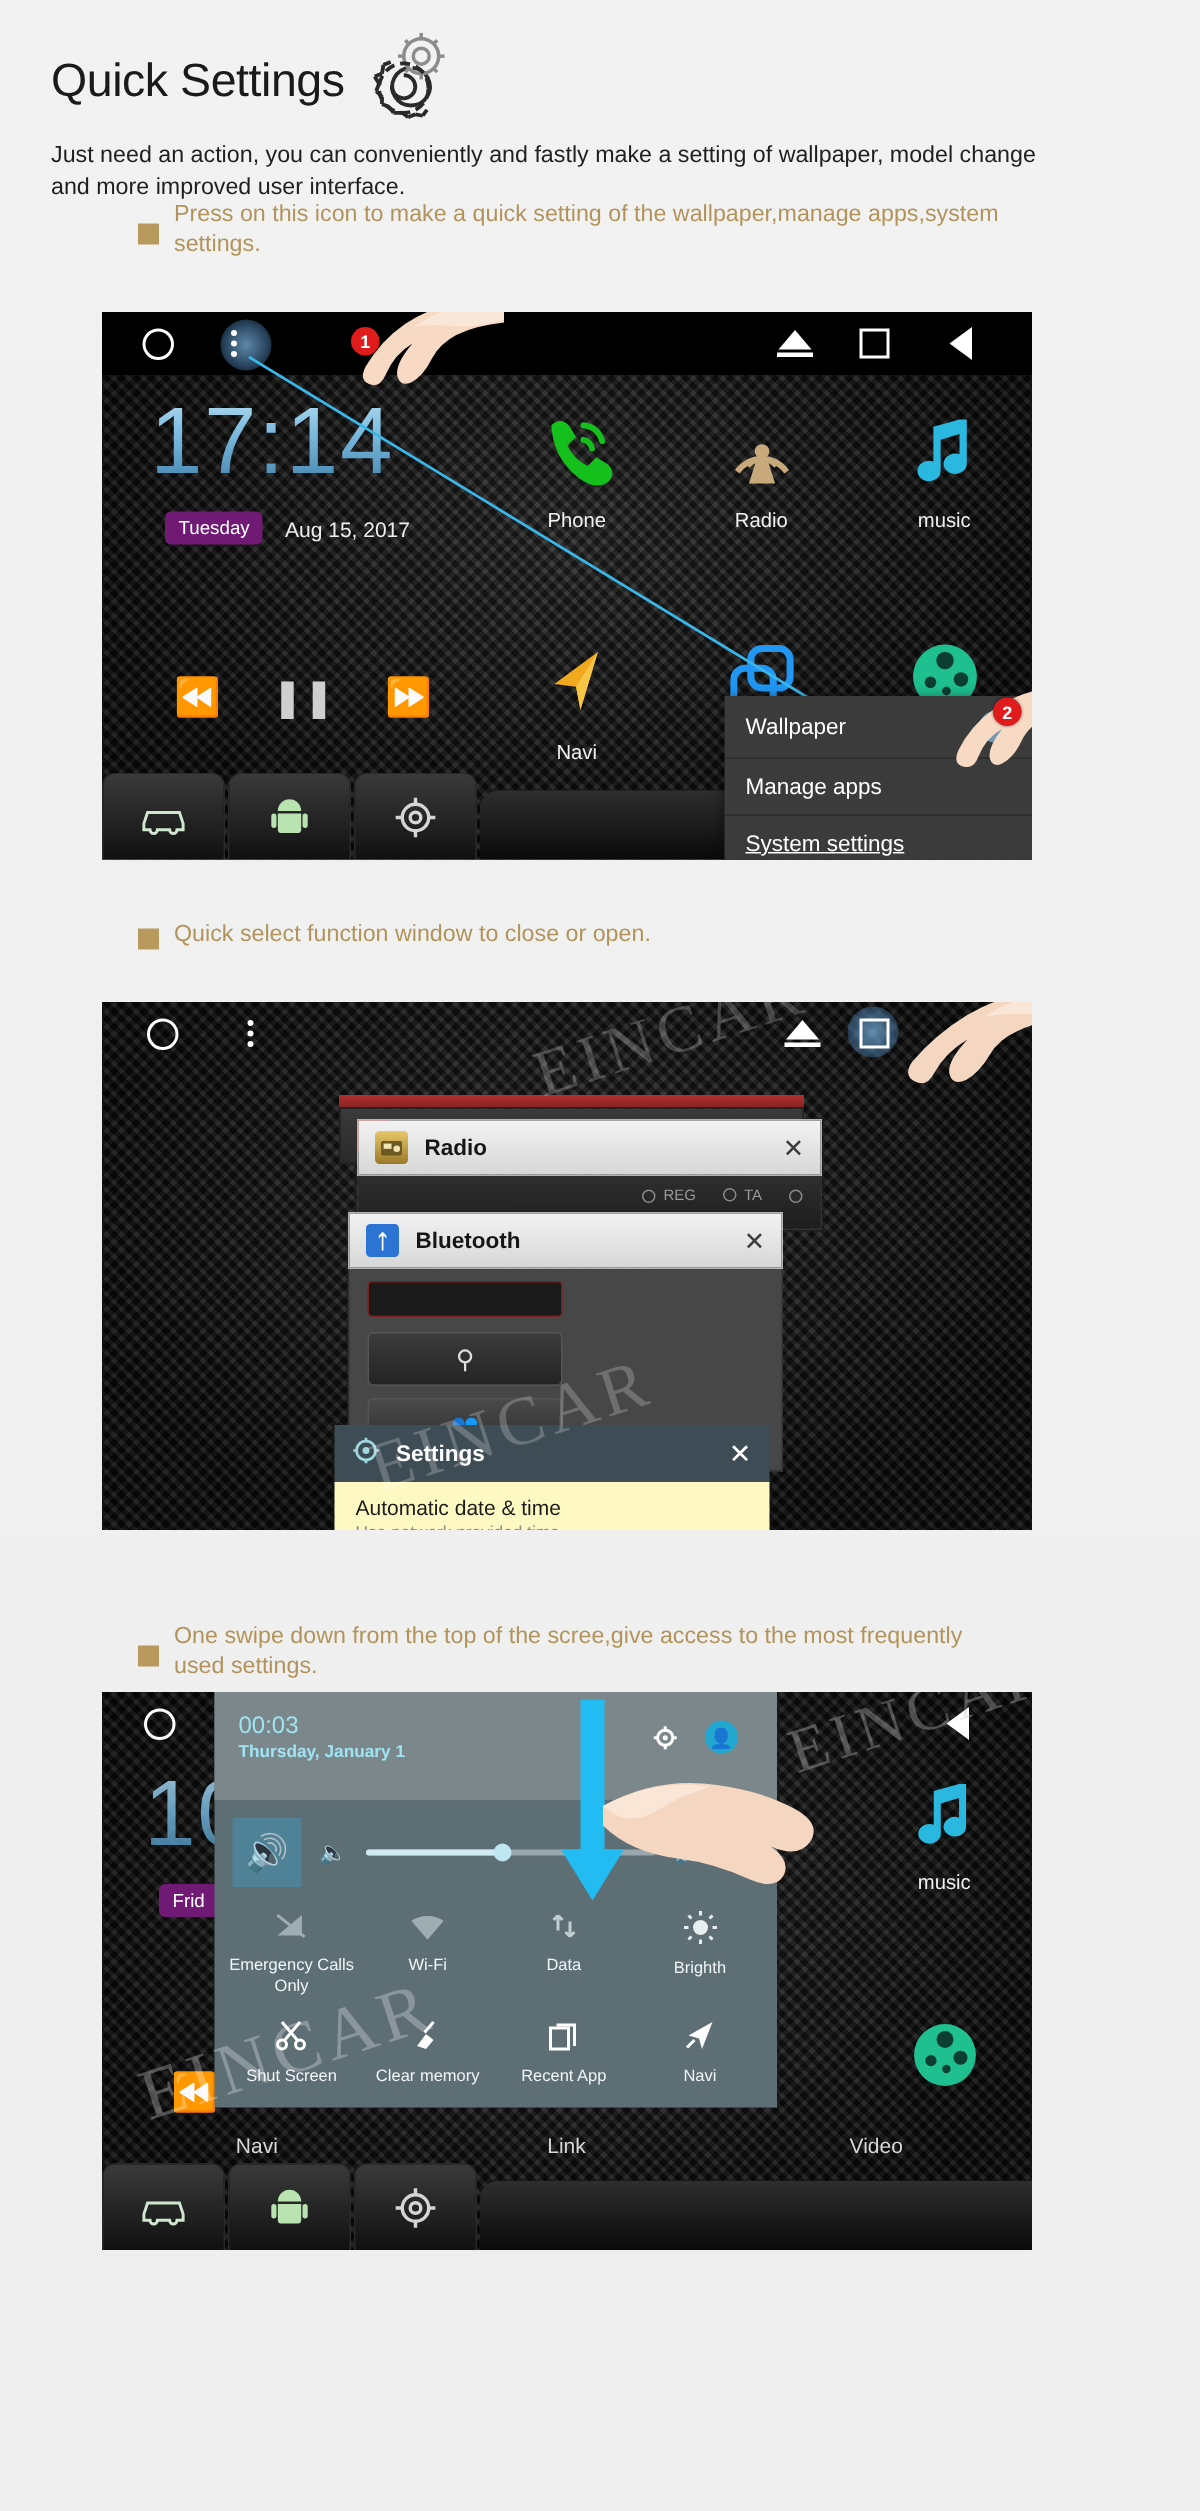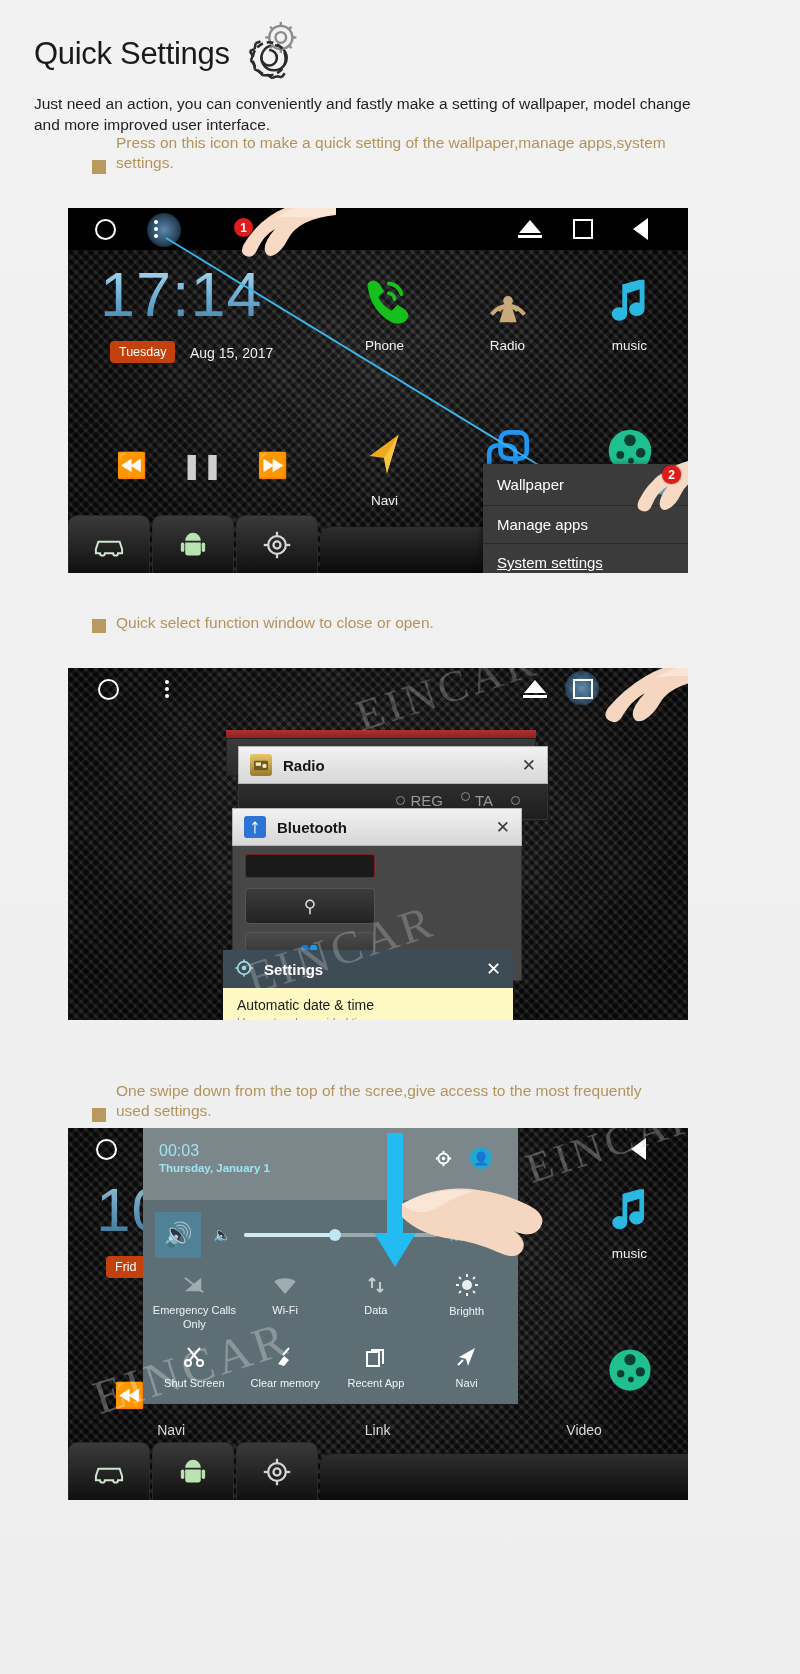--- a/index.html
+++ b/index.html
@@ -19,21 +19,21 @@
     font-size: 31px; font-weight: 400; color: #1a1a1a;
     font-family: "Liberation Sans", sans-serif; letter-spacing: -0.3px;
   }
   .gear-deco { width: 62px; height: 62px; position: relative; margin-top: -6px; }
   .intro {
     margin-top: 12px; font-size: 15.5px; color: #1f1f1f; line-height: 1.35;
     max-width: 660px;
   }
 
   
-  .caption { display: flex; gap: 10px; align-items: flex-end; color: #b2945b; }
+  .caption { display: flex; gap: 10px; align-items: center; color: #b2945b; }
   .caption .bullet {
     width: 14px; height: 14px; background: #b99a5e; flex: 0 0 14px; margin-top: 6px;
   }
   .caption .ctext { font-size: 15.5px; line-height: 1.32; color: #b2945b; max-width: 560px; }
 
   .cap1 { position: absolute; left: 92px; top: 133px; }
   .cap2 { position: absolute; left: 92px; top: 613px; }
   .cap3 { position: absolute; left: 92px; top: 1081px; }
 
   
@@ -77,21 +77,21 @@
   
   .clock {
     position: absolute; left: 32px; top: 50px;
     font-size: 63px; font-weight: 300; letter-spacing: 1px;
     background: linear-gradient(180deg,#bfe4f7 0%, #78b8dd 45%, #3b7ba5 100%);
     -webkit-background-clip: text; background-clip: text; color: transparent;
     font-family: "Liberation Sans", sans-serif;
   }
   .daychip {
     position: absolute; left: 42px; top: 133px;
-    background: #c2410c; color: #fff; font-size: 12.5px;
+    background: #701a75; color: #fff; font-size: 12.5px;
     padding: 4px 9px; border-radius: 4px;
   }
   .datetxt { position: absolute; left: 122px; top: 137px; color: #eee; font-size: 14px; }
 
   
   .appicon { position: absolute; text-align: center; width: 110px; padding-left: 13px; }
   .appicon .lbl { color: #f0f0f0; font-size: 13.5px; margin-top: 4px; }
 
   
   .transport { position: absolute; left: 48px; top: 245px; display: flex; gap: 34px; align-items: center; }
@@ -434,21 +434,21 @@
           <svg width="16" height="14" viewBox="0 0 18 16">
               <rect x="1" y="3" width="16" height="11" rx="1.5" fill="#6c5a22"></rect>
               <rect x="3" y="5" width="6" height="4" fill="#f2e6b5"></rect>
               <circle cx="13" cy="9" r="2.5" fill="#f2e6b5"></circle>
             </svg>
         </span>
         <span>Radio</span>
         <span class="x">✕</span>
       </div>
       <div class="win-body" style="height:36px;background:linear-gradient(180deg,#2e2e2e,#1e1e1e);position:relative;">
-        <div style="position:absolute;right:27px;top:8px;display:flex;gap:18px;align-items:center;color:#9a9a9a;font-size:15px;">
+        <div style="position:absolute;right:12px;top:8px;display:flex;gap:18px;align-items:center;color:#9a9a9a;font-size:10px;">
           <span style="display:flex;gap:5px;align-items:center;">
               <span style="width:9px;height:9px;border-radius:50%;border:1.4px solid #8a8a8a;display:inline-block;"></span>
               <span>REG</span>
             </span>
           <span style="display:flex;gap:5px;align-items:flex-start;">
               <span style="width:9px;height:9px;border-radius:50%;border:1.4px solid #8a8a8a;display:inline-block;"></span>
               <span>TA</span>
             </span>
           <span style="width:9px;height:9px;border-radius:50%;border:1.4px solid #8a8a8a;display:inline-block;"></span>
         </div>

